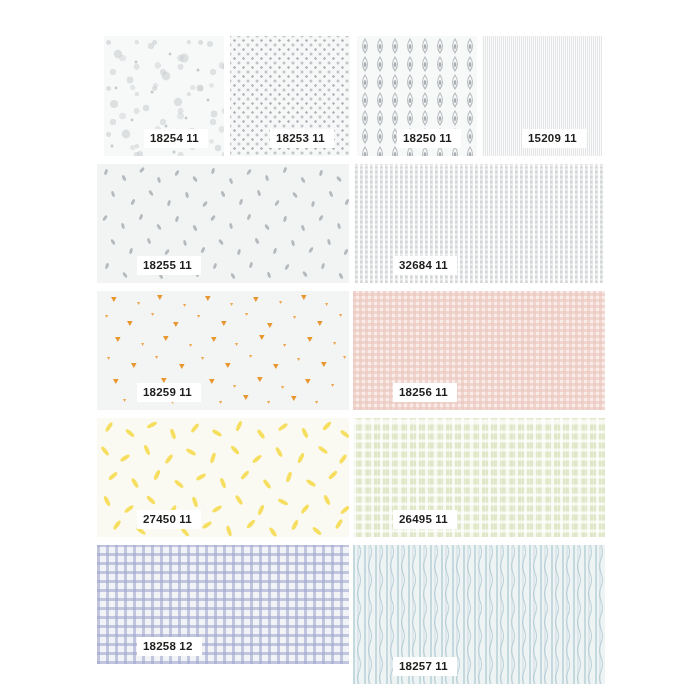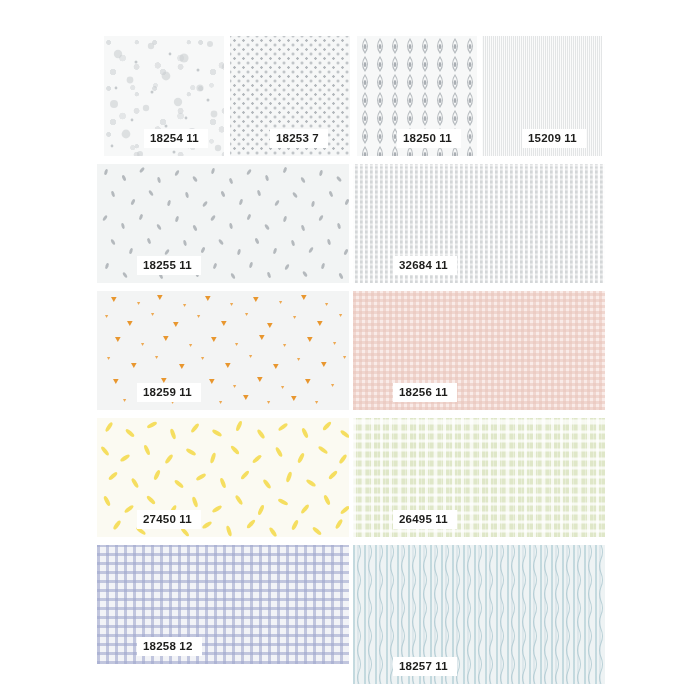--- a/index.html
+++ b/index.html
@@ -222,21 +222,21 @@
           <circle cx="8" cy="110" r="1.4"></circle>
         <circle cx="70" cy="116" r="1.5"></circle>
           <circle cx="100" cy="104" r="1.4"></circle>
       </g>
     </svg>
     <div class="swatch-label">18254 11</div>
   </div>
 
   <div class="swatch" style="left:230px; top:36px; width:120px; height:120px;">
     <div class="swatch-surface pat-dotgrid"></div>
-    <div class="swatch-label">18253 7</div>
+    <div class="swatch-label">18253 11</div>
   </div>
 
   <div class="swatch" style="left:357px; top:36px; width:120px; height:120px;">
     <div class="swatch-surface pat-diamond"></div>
     <svg class="swatch-pattern-svg" viewBox="0 0 120 120" preserveAspectRatio="none">
       <defs>
         <g id="dmd">
           <path d="M0,-7 C3.2,-2.4 3.2,2.4 0,7 C-3.2,2.4 -3.2,-2.4 0,-7 Z" fill="none" stroke="#b5babe" stroke-width="1.1"></path>
           <ellipse cx="0" cy="0.5" rx="1.3" ry="2.6" fill="#a9aeb3"></ellipse>
         </g>

